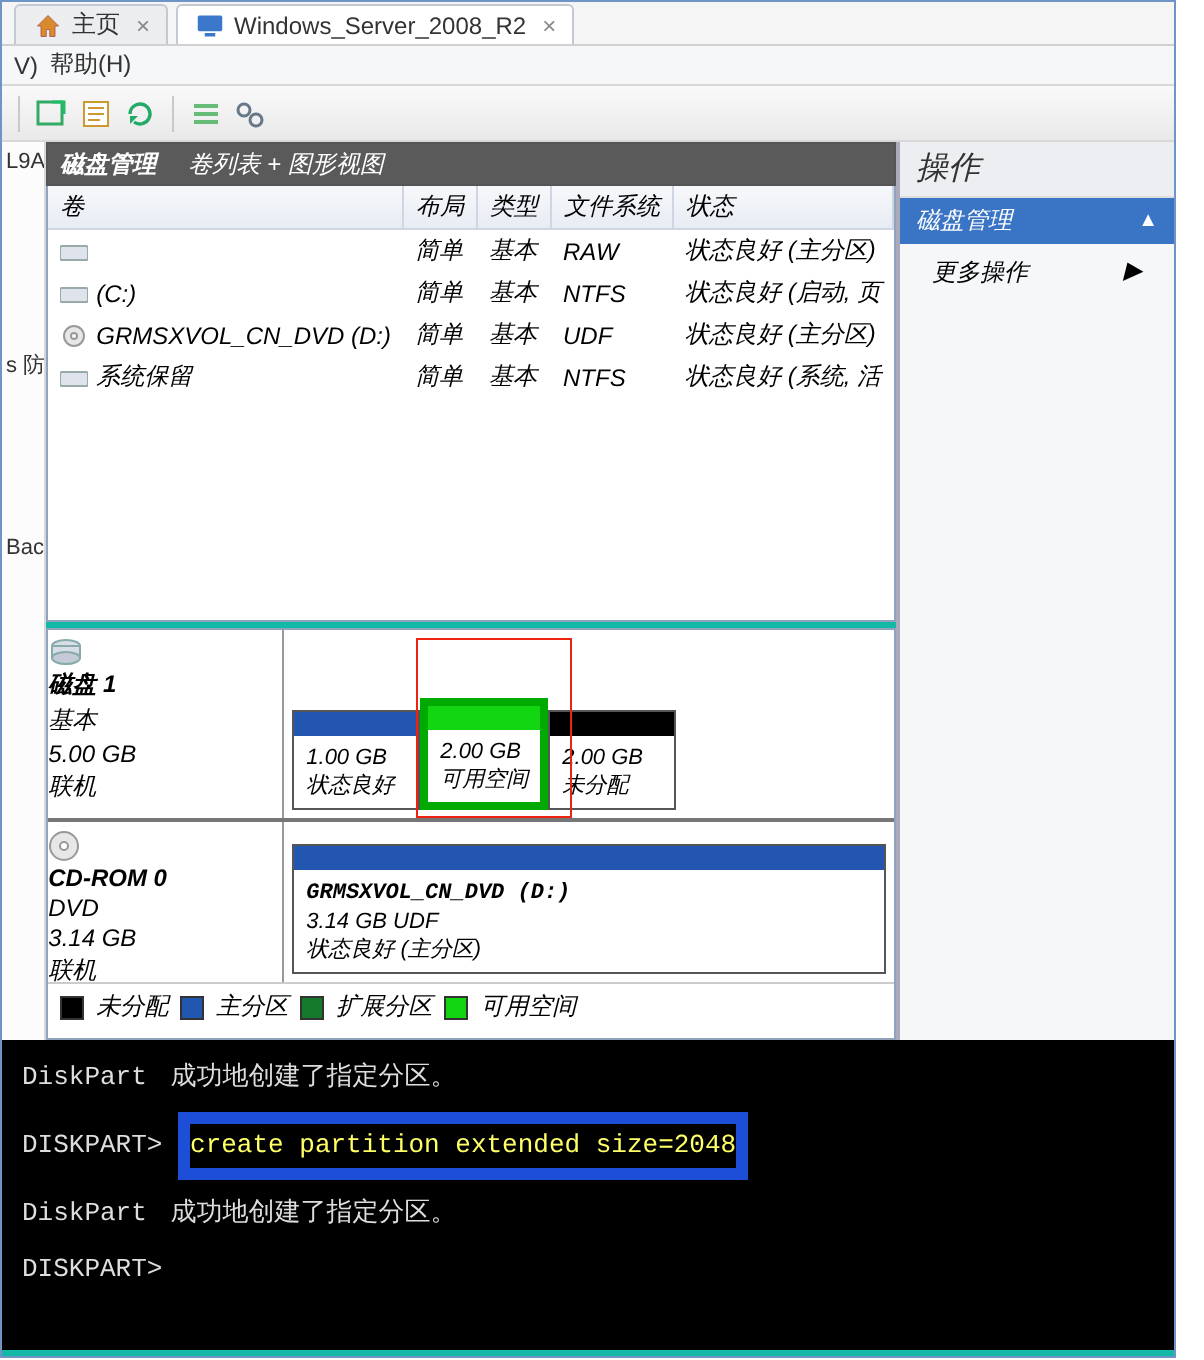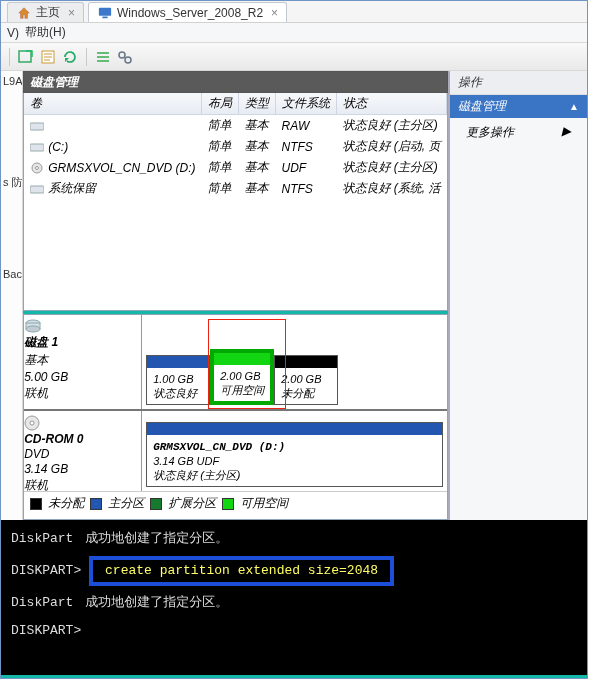--- a/index.html
+++ b/index.html
@@ -152,40 +152,40 @@
   }
   .lg { width:12px; height:12px; display:inline-block; border:1px solid #333; }
   .right-pane {
     width:138px;
     border-left:1px solid #aab;
     background:#f6f7f9;
     display:flex;
     flex-direction:column;
   }
   .right-pane .rh {
-    background:#eceef2; padding:3px 8px; font-size:12px; color:#333;
+    background:#eceef2; padding:3px 8px; font-size:16px; color:#333;
     border-bottom:1px solid #ddd;
   }
   .right-pane .rblue {
     background:#3a74c4; color:#fff; padding:3px 8px; font-size:12px;
     display:flex; justify-content:space-between; align-items:center;
   }
   .right-pane .rbody { padding:6px 16px; font-size:12px; }
   .console {
     height:155px;
     background:#000;
     color:#ddd;
     font-family:"SimSun","Courier New",monospace;
     font-size:13px;
     padding:8px 10px;
     line-height:22px;
     position:relative;
   }
   .console .yellow { color:#ff6; }
-  .cmd-box { border:4px solid #1d4ed8; padding:0 12px; display:inline-block; }
+  .cmd-box { border:6px solid #1d4ed8; padding:0 0; display:inline-block; }
   .watermark {
     position:absolute; right:10px; bottom:6px; color:#bcbcbc; font-size:12px;
     font-family:"Microsoft YaHei",Arial,sans-serif;
   }
   svg { display:block; }
 </style>
 </head>
 <body>
 
 <div class="outer">
@@ -263,20 +263,21 @@
       <div style="height:50px"></div>
       <div>Backup</div>
     </div>
 
     <div class="mmc-area">
       <div class="mmc-panels">
         <div class="left-pane" style="position:relative">
           <div class="dm-header">
             <span style="font-weight:bold">磁盘管理</span>
             <span style="width:16px"></span>
+            <span>卷列表 + 图形视图</span>
           </div>
 
           <div class="volume-panel">
             <table class="vol">
               <thead>
                 <tr>
                   <th style="width:160px">卷</th>
                   <th style="width:36px">布局</th>
                   <th style="width:36px">类型</th>
                   <th style="width:56px">文件系统</th>

